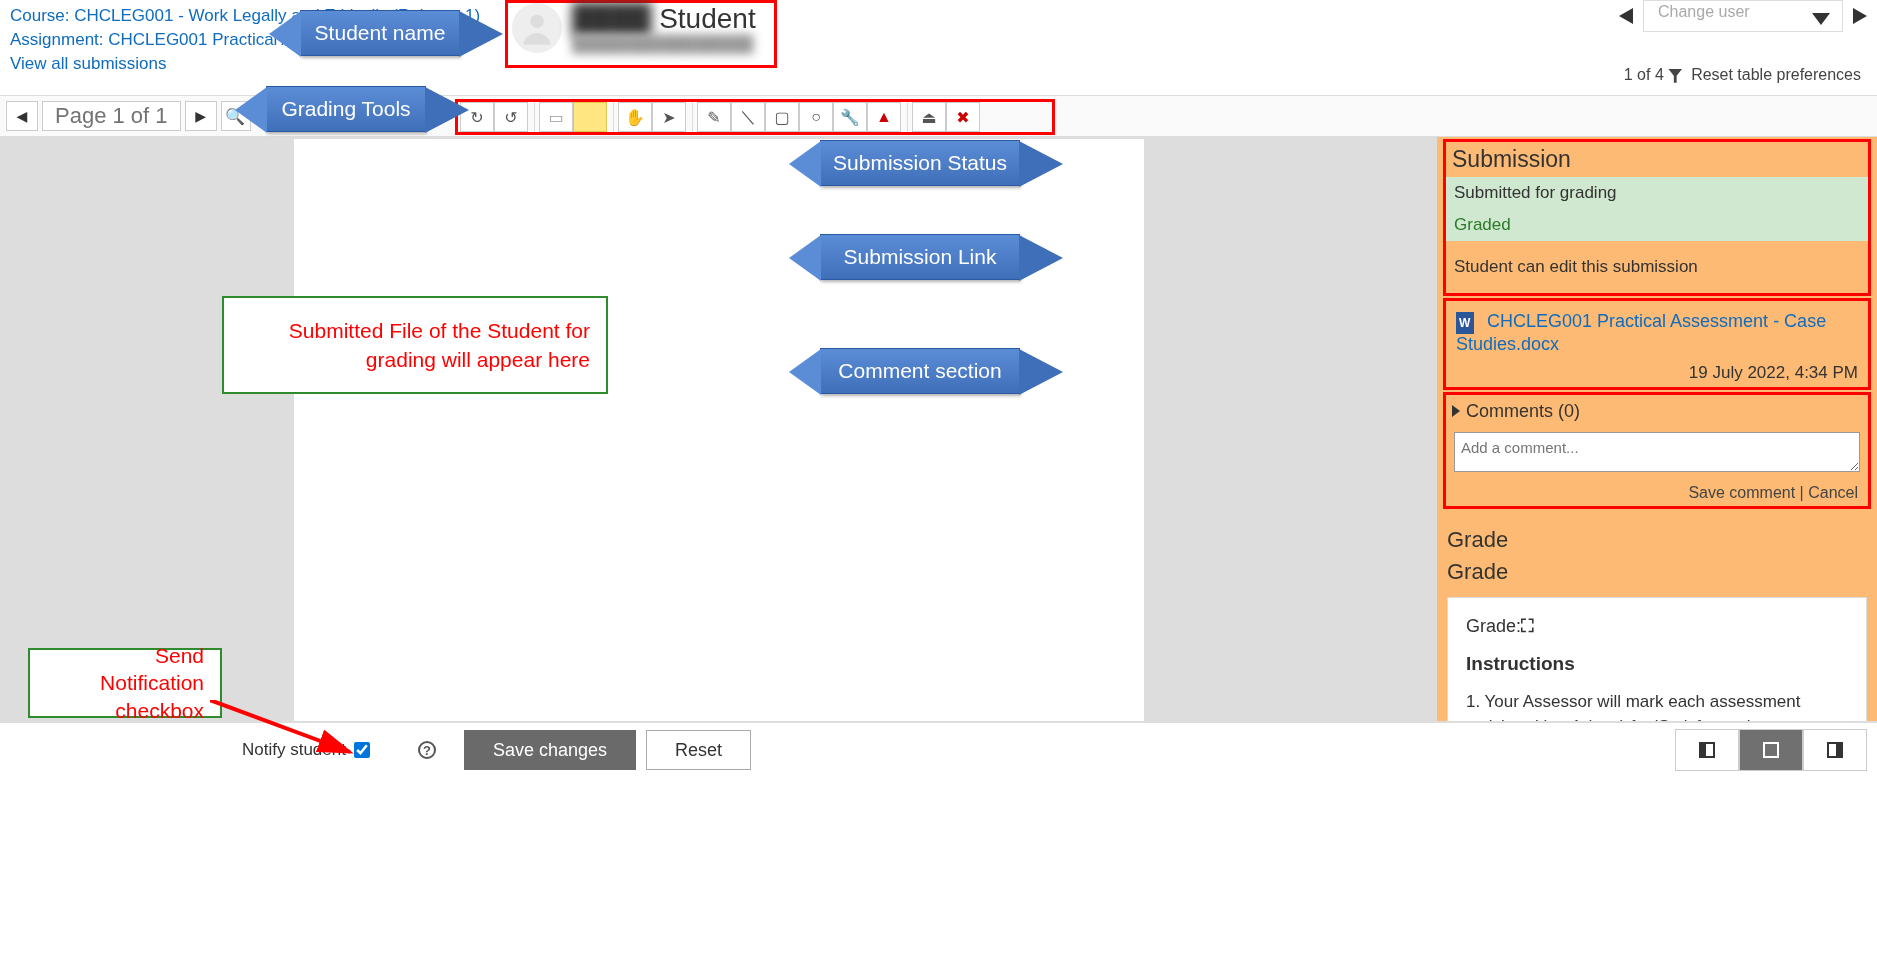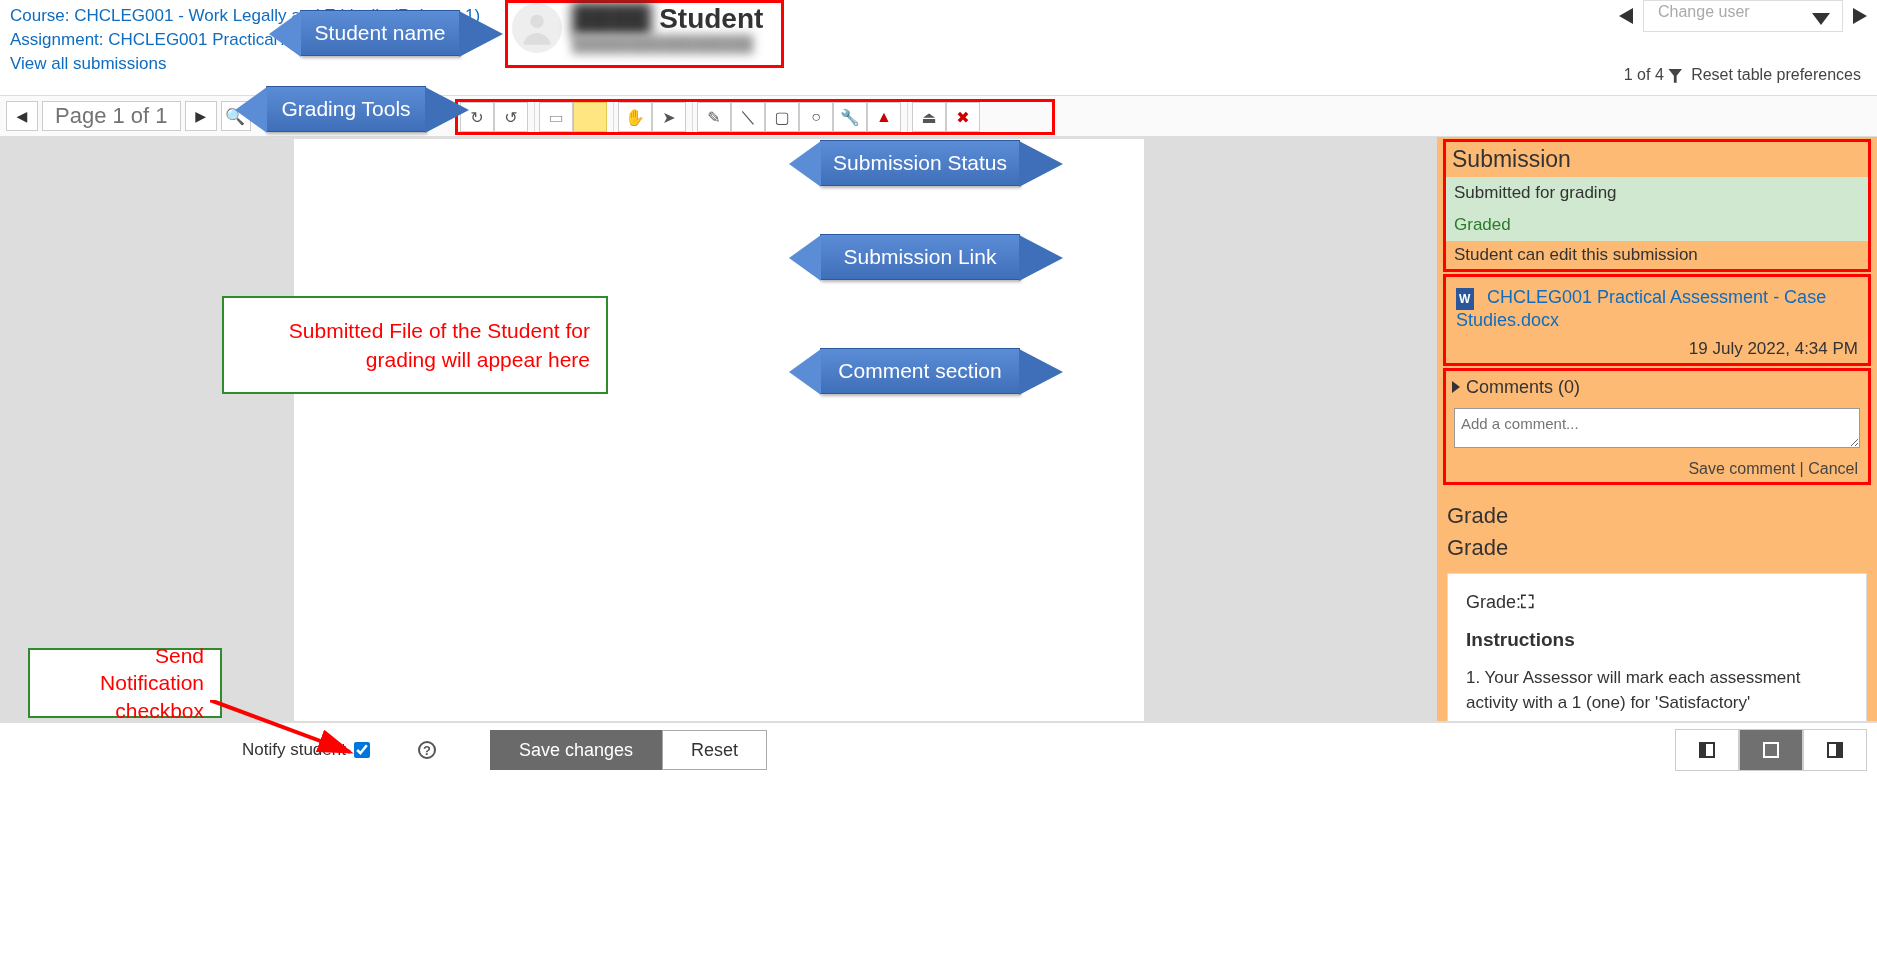--- a/index.html
+++ b/index.html
@@ -4,21 +4,21 @@
 <style>
 *{box-sizing:border-box;margin:0;padding:0;font-family:"Segoe UI",Arial,sans-serif}
 body{background:#fff;color:#333;width:1877px;position:relative;overflow:hidden}
 a{color:#0f6cbf;text-decoration:none;cursor:pointer}
 
 
 .hdr{display:flex;padding:4px 10px 0;position:relative}
 .crumbs{font-size:17px;line-height:1.4;color:#444}
 .student-box{position:absolute;left:505px;top:0;border:3px solid red;padding:0 18px 12px 4px;display:flex;align-items:flex-start;gap:10px}
 .avatar{width:50px;height:50px;border-radius:50%;background:#eee;display:flex;align-items:center;justify-content:center;color:#ccc;font-size:40px}
-.student-name{font-size:28px;font-weight:700;color:#333}
+.student-name{font-size:28px;font-weight:400;color:#333}
 .student-name span.blur{filter:blur(6px)}
 .student-sub{color:#999;filter:blur(5px);font-size:16px}
 .changer{position:absolute;right:10px;top:0;display:flex;align-items:center;gap:10px}
 .tri-left{width:0;height:0;border-top:8px solid transparent;border-bottom:8px solid transparent;border-right:14px solid #333;cursor:pointer}
 .tri-right{width:0;height:0;border-top:8px solid transparent;border-bottom:8px solid transparent;border-left:14px solid #333;cursor:pointer}
 .dropdown{border:1px solid #ddd;padding:2px 40px 10px 14px;position:relative;color:#aaa;font-size:16px;width:200px}
 .dropdown .caret{position:absolute;right:12px;top:12px;width:0;height:0;border-left:9px solid transparent;border-right:9px solid transparent;border-top:12px solid #333}
 .filter-line{position:absolute;right:16px;top:66px;font-size:16px;color:#444}
 .filter-line .funnel{display:inline-block;width:14px;height:14px;background:#444;clip-path:polygon(0 0,100% 0,60% 50%,60% 100%,40% 100%,40% 50%);vertical-align:middle}
 .filter-line a{color:#444}
@@ -41,21 +41,21 @@
 .main{display:flex;height:640px}
 .preview-col{flex:1;background:#ddd;display:flex;justify-content:center;position:relative}
 .page{width:850px;background:#fff;margin-top:2px;height:100%;position:relative}
 .side-col{width:440px;background:#fdba74;overflow-y:auto;padding:0 0 40px}
 
 .red-box{border:3px solid red;margin:2px 6px}
 .sec-title{font-size:23px;color:#333;padding:4px 6px}
 .status-list{font-size:17px}
 .status-list .submitted{background:#cfe8cf;padding:6px 8px;color:#333}
 .status-list .graded{background:#cfe8cf;padding:6px 8px;color:#2a7a2a}
-.status-list .edit{padding:4px 8px}
+.status-list .edit{padding:16px 8px}
 .file-row{padding:10px 10px 4px;font-size:18px}
 .file-icon{display:inline-block;width:18px;height:22px;background:#2b579a;position:relative;vertical-align:middle;margin-right:8px}
 .file-icon::before{content:"W";color:#fff;font-size:12px;position:absolute;left:3px;top:4px;font-weight:bold}
 .file-date{text-align:right;padding:4px 10px;font-size:17px}
 .comments-head{font-size:18px;padding:6px}
 .comments-head .tri{display:inline-block;width:0;height:0;border-top:6px solid transparent;border-bottom:6px solid transparent;border-left:8px solid #333;margin-right:6px}
 .comment-input{width:calc(100% - 16px);margin:4px 8px;height:40px;border:1px solid #999;padding:6px;font-size:15px;resize:both}
 .comment-actions{text-align:right;padding:4px 10px;font-size:16px;color:#444}
 .comment-actions a{color:#444}
 
@@ -64,21 +64,21 @@
 .grade-card .row1{display:flex;font-size:18px;margin-bottom:16px}
 .expand-icon{font-weight:bold;font-size:18px}
 .instr-h{font-size:19px;font-weight:700;margin-bottom:14px}
 .instr-body{font-size:17px;line-height:1.5}
 
 
 .footer{position:absolute;bottom:0;left:0;right:0;height:56px;background:#fff;border-top:2px solid #ddd;display:flex;align-items:center;padding:0 10px}
 .notify-wrap{position:absolute;left:242px;display:flex;align-items:center;gap:8px;font-size:17px}
 .notify-wrap input{width:16px;height:16px;accent-color:#0075db}
 .help-ic{display:inline-block;width:18px;height:18px;border:2px solid #555;border-radius:50%;text-align:center;font-size:13px;line-height:15px;font-weight:bold;color:#555;margin-left:40px}
-.btns{position:absolute;left:490px;display:flex;}
+.btns{position:absolute;left:464px;display:flex;gap:10px}
 .btn{height:40px;padding:0 28px;font-size:18px;border:1px solid #aaa;cursor:pointer}
 .btn-grey{background:#6a6a6a;color:#fff;border-color:#6a6a6a}
 .btn-white{background:#fff;color:#333}
 .layout-sw{position:absolute;right:10px;display:flex}
 .ls-btn{width:64px;height:42px;border:1px solid #ccc;background:#fff;display:flex;align-items:center;justify-content:center;cursor:pointer}
 .ls-btn.active{background:#707070;color:#fff}
 .ls-icon{width:16px;height:16px;border:2px solid currentColor;position:relative}
 .ls-icon.left::after{content:"";position:absolute;left:0;top:0;bottom:0;width:5px;background:currentColor}
 .ls-icon.right::after{content:"";position:absolute;right:0;top:0;bottom:0;width:5px;background:currentColor}
 

